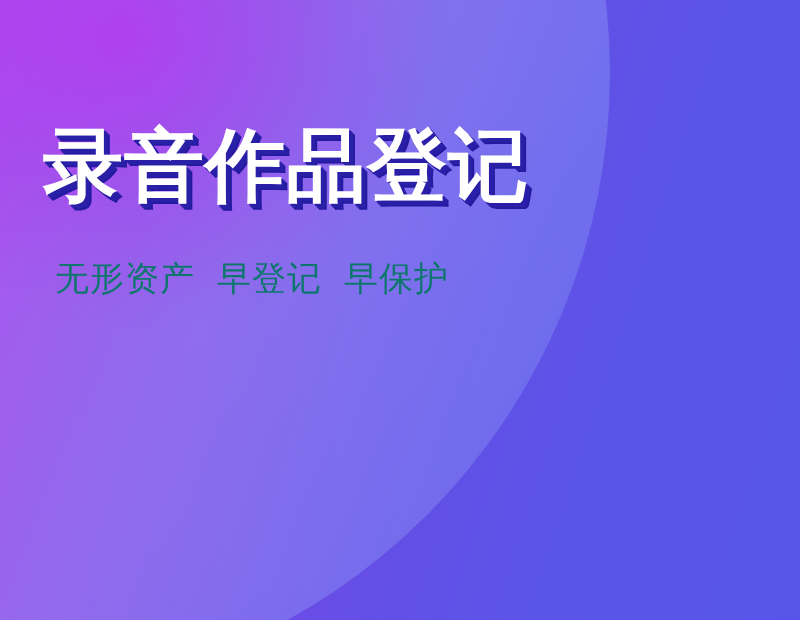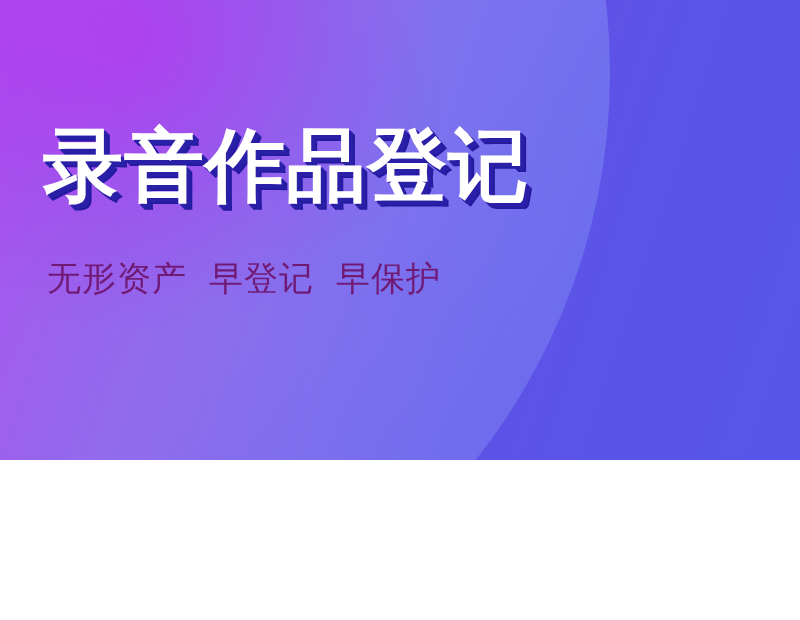--- a/index.html
+++ b/index.html
@@ -5,21 +5,21 @@
 <style>
   html, body {
     margin: 0;
     padding: 0;
     background: #ffffff;
   }
 
   #banner {
     position: relative;
     width: 800px;
-    height: 460px;
+    height: 620px;
     overflow: hidden;
     font-family: "Liberation Sans", "DejaVu Sans", sans-serif;
     isolation: isolate;
   }
 
   
 
   .bg-base {
     position: absolute;
     inset: 0;
@@ -93,26 +93,26 @@
        6px 6px 0 #241AA0;
   }
 
   .sub-list {
     margin: 0;
     padding: 0;
     list-style: none;
   }
 
   .sub-line {
-    margin: 4px;
+    margin: 12px;
     font-size: 34px;
     line-height: 60px;
     font-weight: 400;
     letter-spacing: 1px;
-    color: #701a75;
+    color: #0f766e;
     white-space: nowrap;
   }
 
   .sub-line:first-child {
     margin-top: 34px;
   }
 
   .sub-gap {
     display: inline-block;
     width: 22px;

